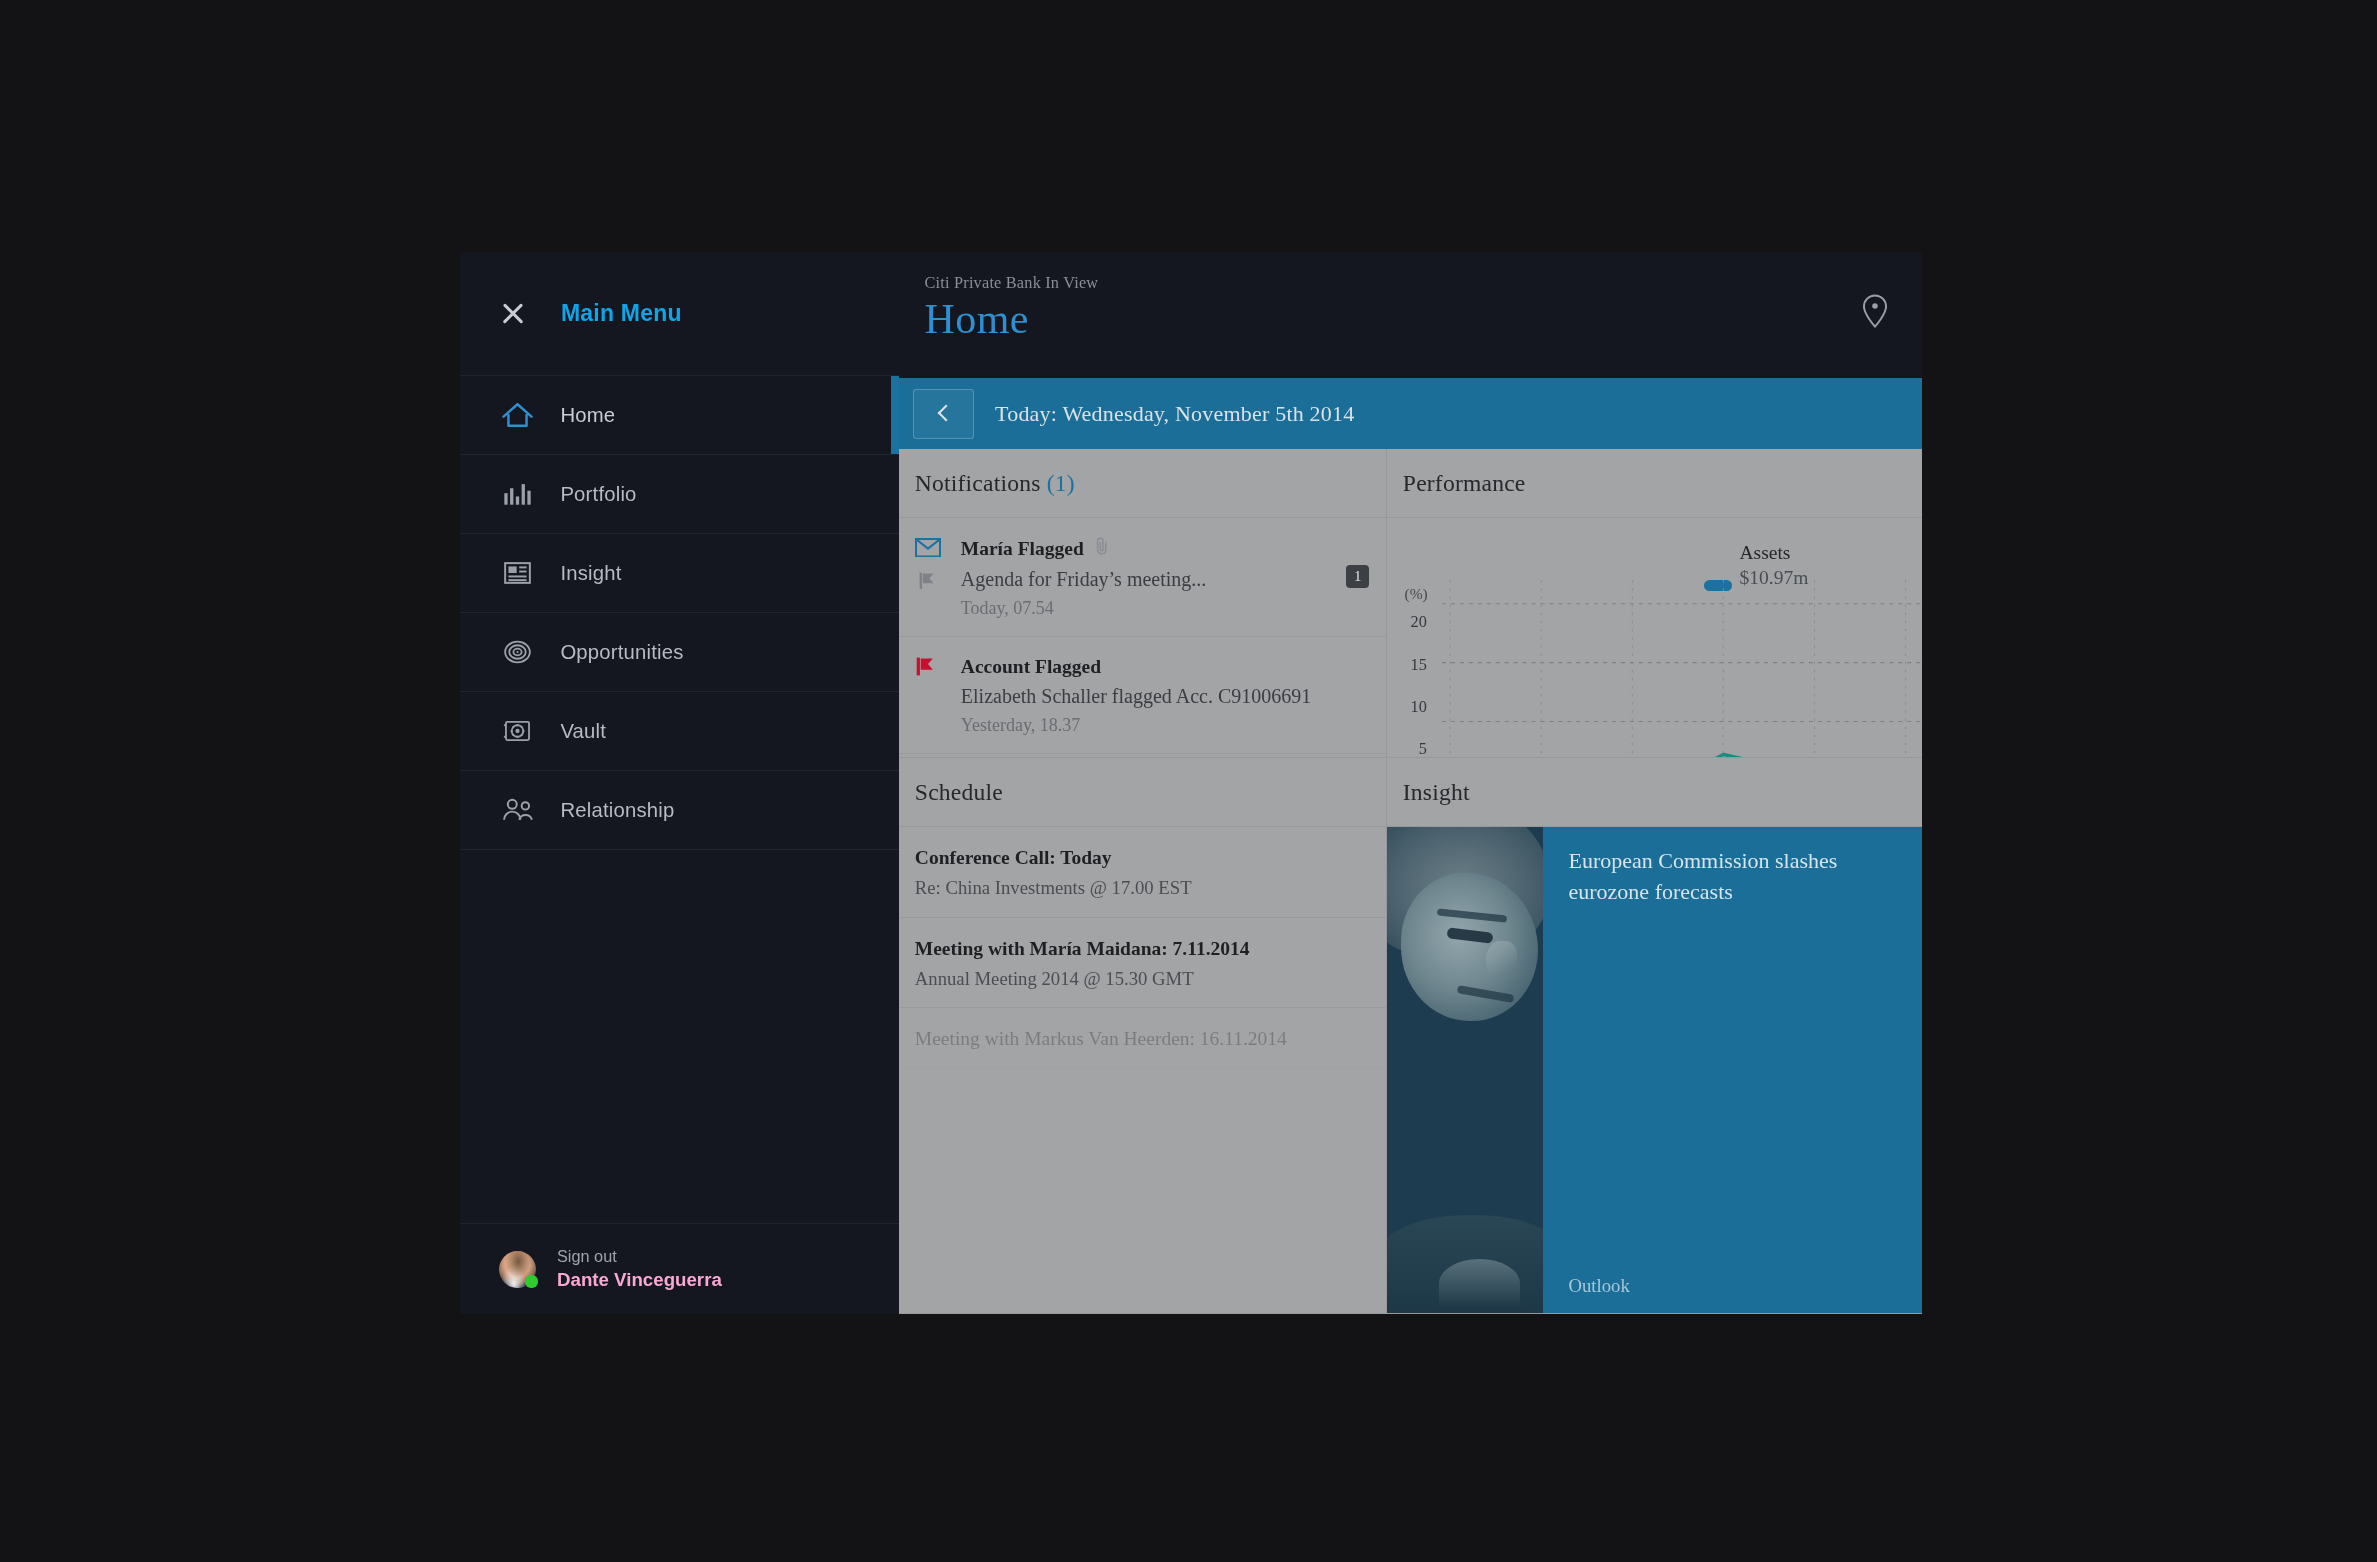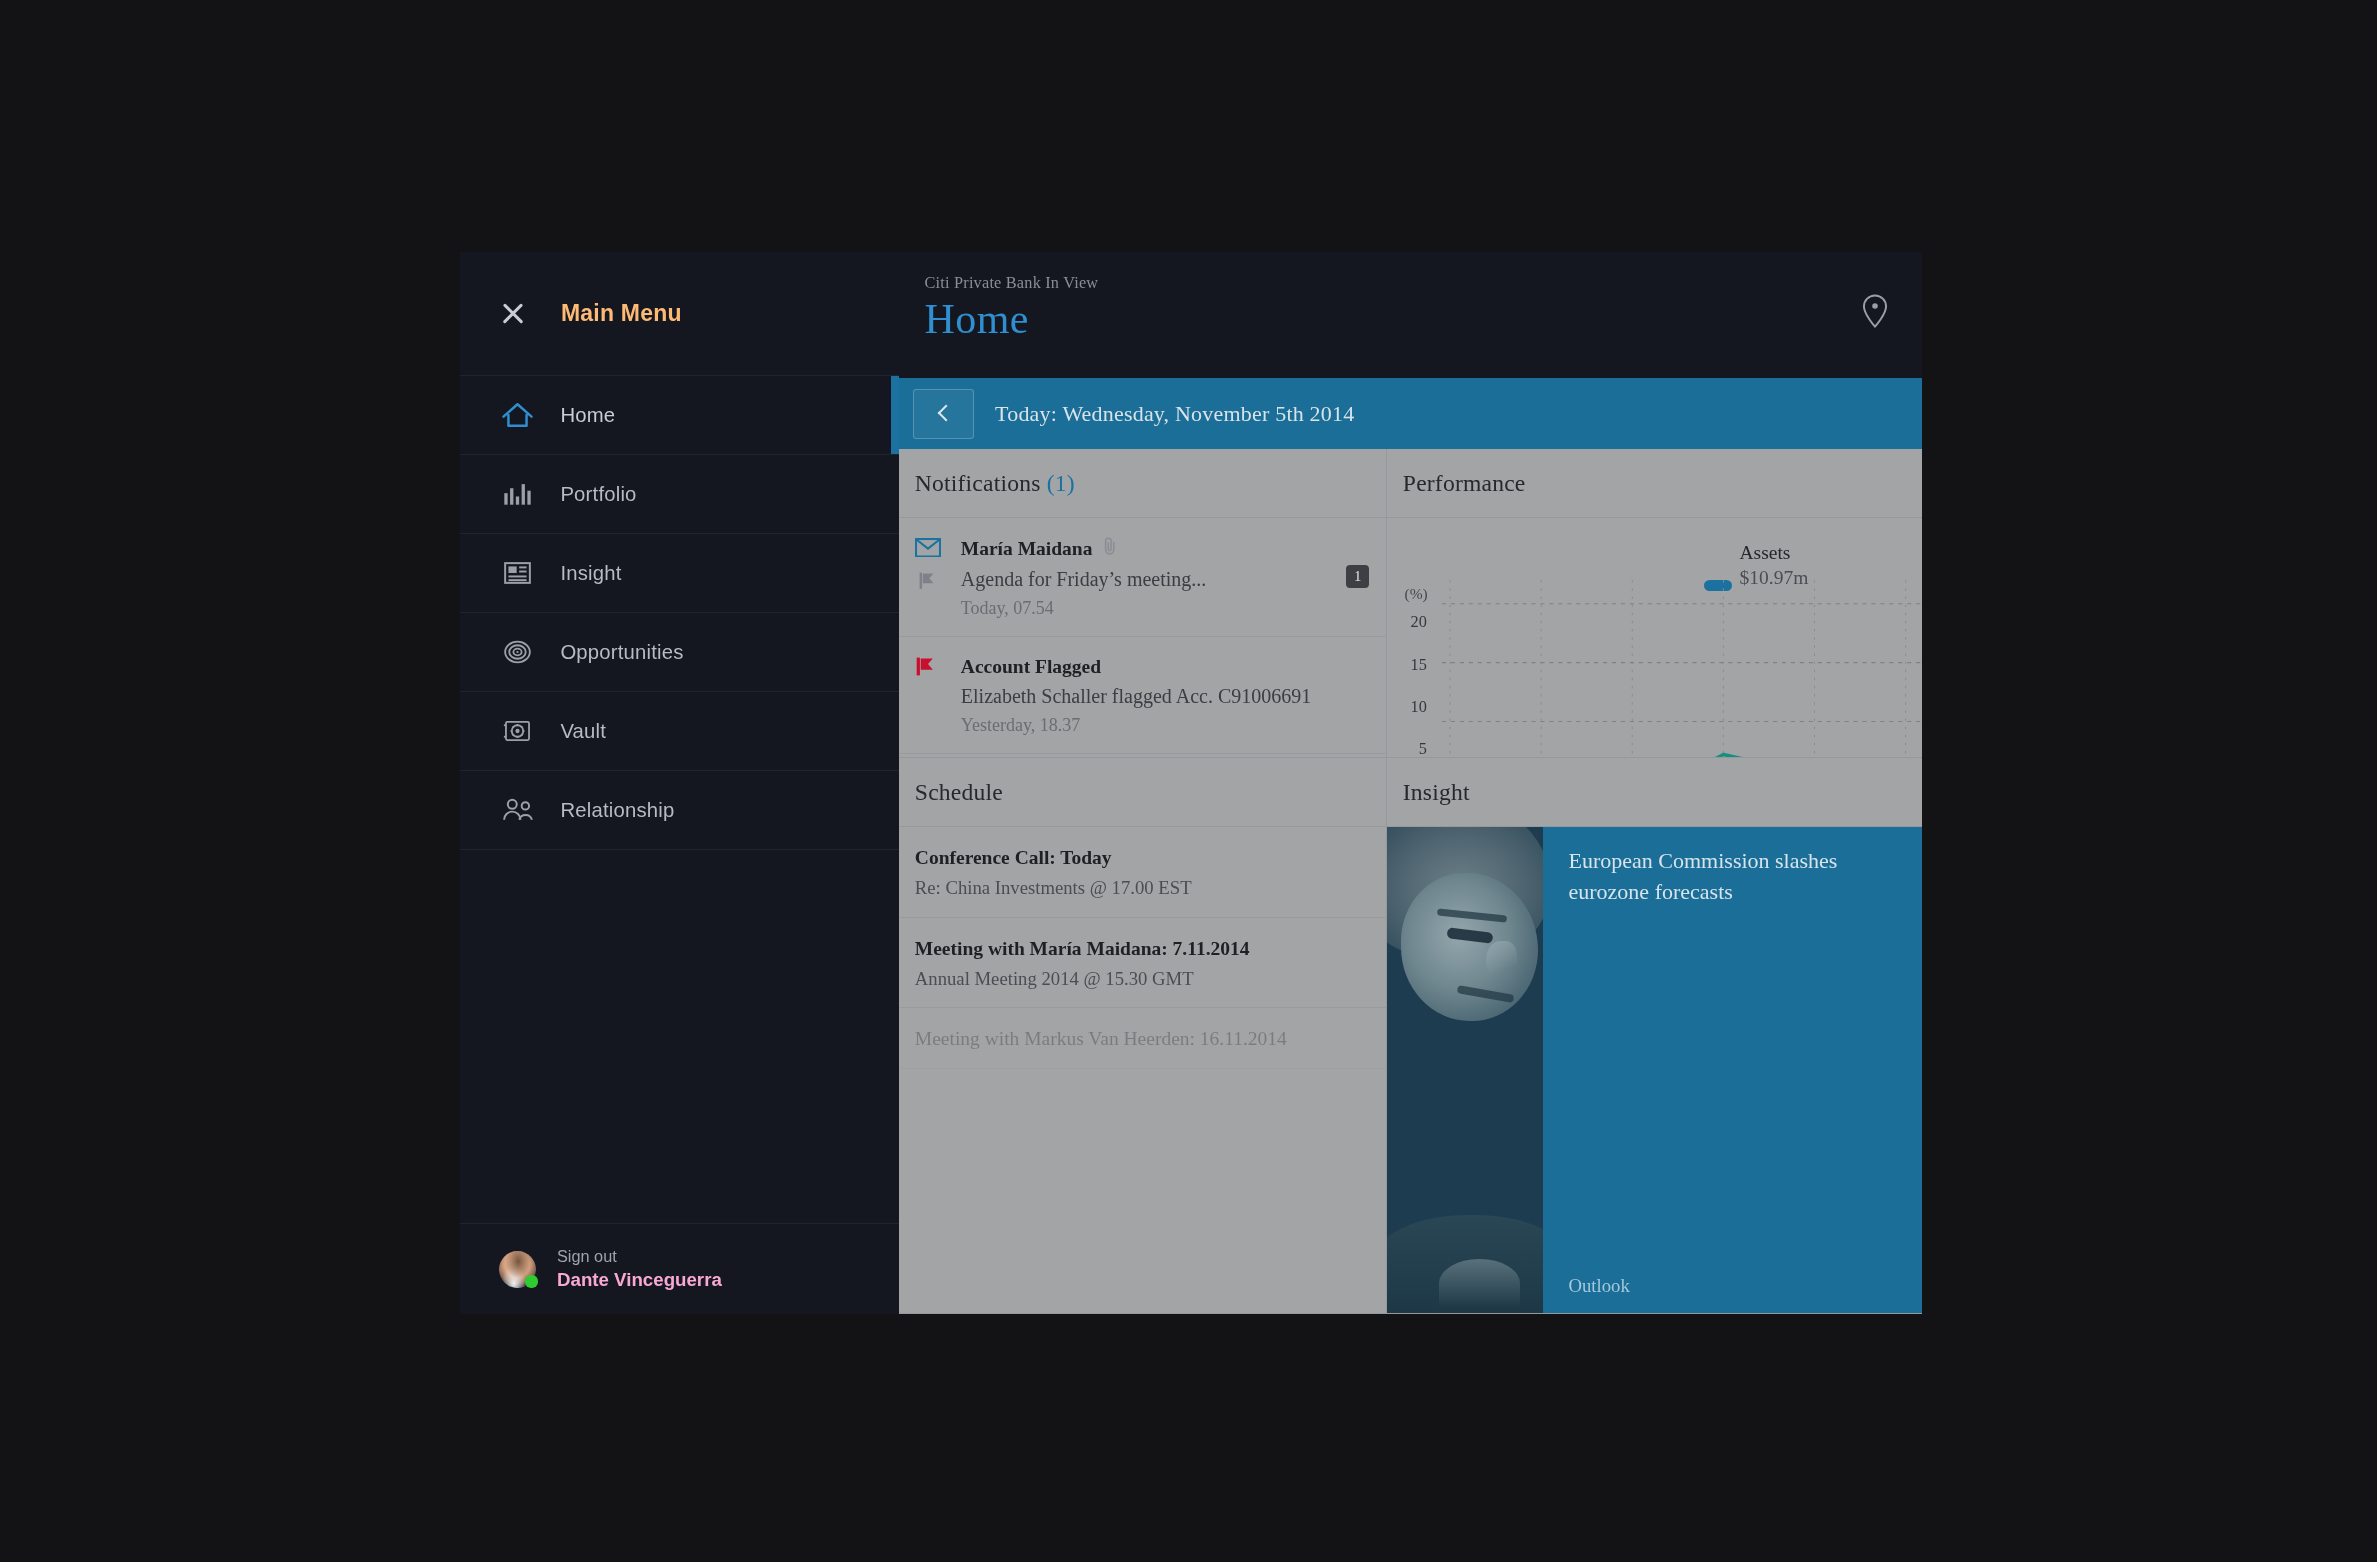--- a/index.html
+++ b/index.html
@@ -38,21 +38,21 @@
   .menu-header .x-icon::before,
   .menu-header .x-icon::after {
     content: ""; position: absolute;
     left: 0.8px; top: 12.2px;
     width: 26px; height: 3.3px;
     background: #c9ccd2; border-radius: 1.6px;
   }
   .menu-header .x-icon::before { transform: rotate(45deg); }
   .menu-header .x-icon::after  { transform: rotate(-45deg); }
   .menu-header-label {
-    color: #fdba74; font-size: 23px; font-weight: bold;
+    color: #0ea5e9; font-size: 23px; font-weight: bold;
     letter-spacing: 0.2px;
   }
 
   .nav-item {
     height: 79px; flex: none;
     display: flex; align-items: center;
     padding-left: 39px;
     border-bottom: 0.8px solid #20242e;
     position: relative;
     cursor: pointer;
@@ -459,21 +459,21 @@
               </span>
               <span class="second">
                 <svg width="19.5" height="19.5" viewBox="0 0 24 24">
                   <rect x="2" y="2" width="3" height="20" fill="#7e8288"></rect>
                   <path d="M6 3 H19 L14 9 L19 15 H6 Z" fill="#7e8288"></path>
                 </svg>
               </span>
             </span>
             <span class="notif-text">
               <span class="notif-title">
-                <span>María Maidana</span>
+                <span>María Flagged</span>
                 <span>
                   <svg width="16.3" height="19.5" viewBox="0 0 20 24">
                     <path d="M14.5 7 V17 a5 5 0 0 1 -10 0 V6 a3.3 3.3 0 0 1 6.6 0 V16.4 a1.7 1.7 0 0 1 -3.4 0 V7.6" fill="none" stroke="#8a8e94" stroke-width="2"></path>
                   </svg>
                 </span>
               </span>
               <span class="notif-sub" style="display:block">Agenda for Friday’s meeting...</span>
               <span class="notif-time" style="display:block">Today, 07.54</span>
             </span>
             <span class="notif-badge">1</span>

